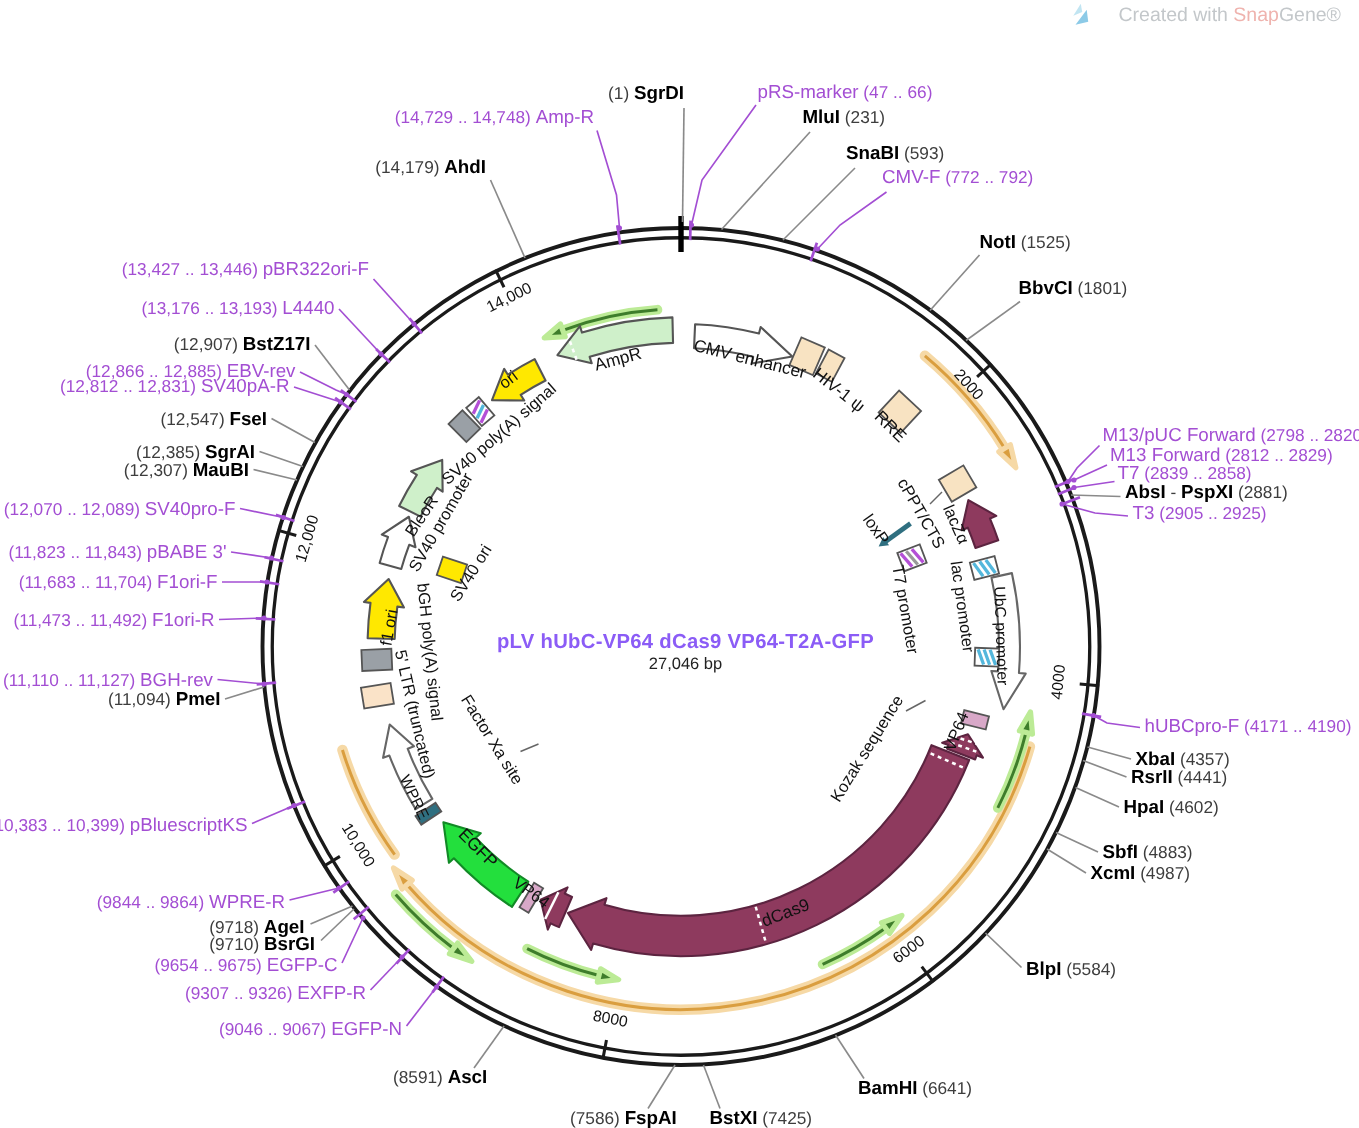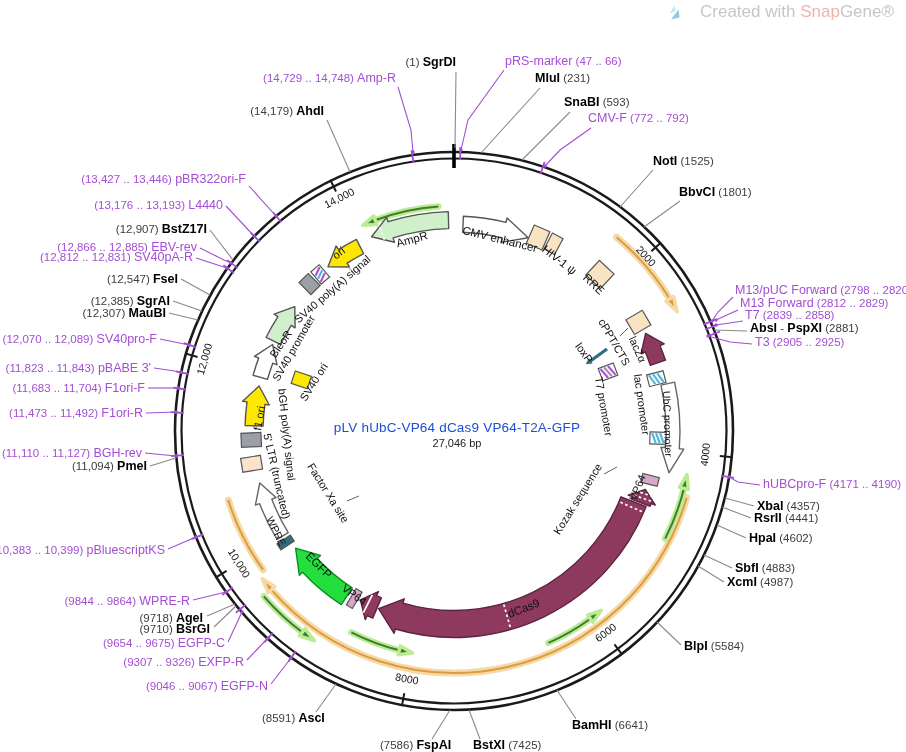--- a/index.html
+++ b/index.html
@@ -1,23 +1,23 @@
 <!DOCTYPE html>
 <html><head>
 <meta charset="utf-8">
 <style>
   html,body{margin:0;padding:0;background:#fff;}
   #stage{position:relative;width:906px;height:752px;background:#fff;overflow:hidden;
          font-family:"Liberation Sans",sans-serif;}
   #plasmid-svg{position:absolute;left:0;top:0;}
   #plasmid-svg text{font-family:"Liberation Sans","DejaVu Sans",sans-serif;}
   .title-block{position:absolute;left:307px;top:420px;width:300px;text-align:center;pointer-events:none;}
-  .pname{font-size:13.5px;font-weight:normal;color:#1d4ed8;letter-spacing:.2px;}
+  .pname{font-size:13.5px;font-weight:bold;color:#8b5cf6;letter-spacing:.2px;}
   .psize{font-size:11px;color:#222;margin-top:2px;}
-  .watermark{position:absolute;top:2px;right:12px;font-size:17px;color:#c3c7ca;
+  .watermark{position:absolute;top:2px;right:12px;font-size:13px;color:#c3c7ca;
              display:flex;align-items:center;gap:19px;}
   .watermark .snap{color:#efb3ae;}
   .watermark svg{opacity:.55;}
 </style>
 </head>
 <body>
 
 <div id="stage">
   <svg id="plasmid-svg" width="906" height="752" viewBox="0 0 906 752">
       <g>

